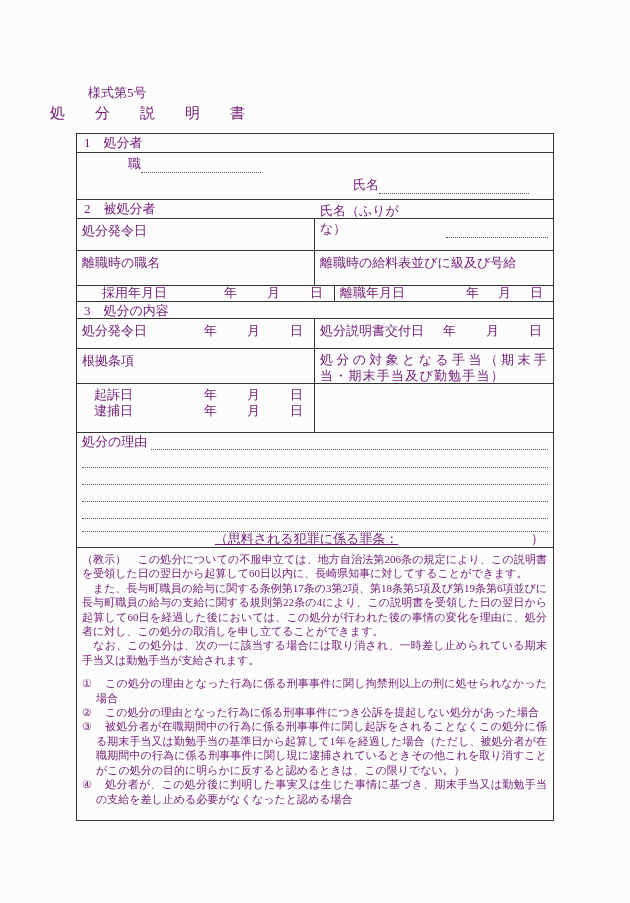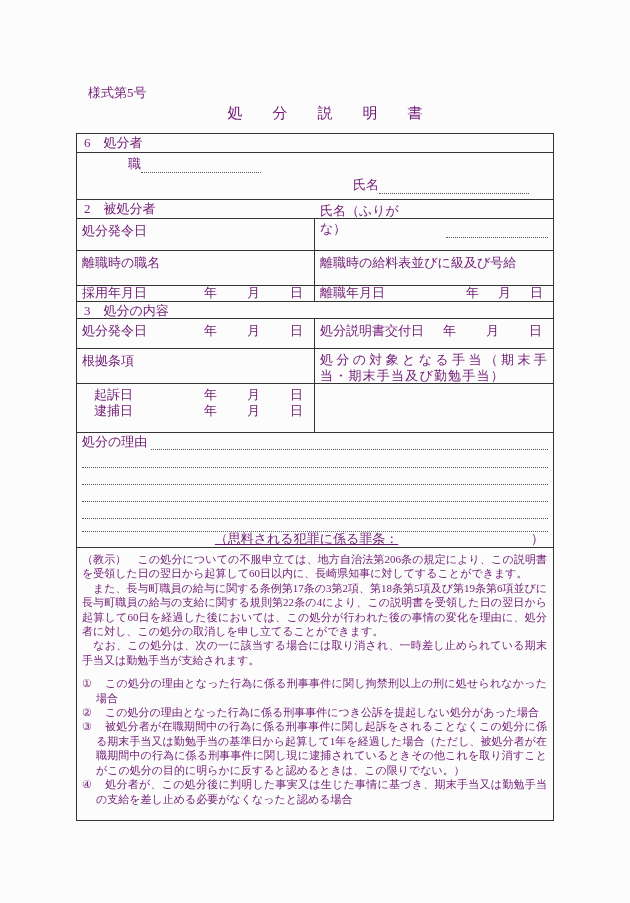--- a/index.html
+++ b/index.html
@@ -6,21 +6,21 @@
   html,body { background:#ffffff; }
   .sheet {
     position:relative; width:630px; height:903px;
     background:#fcfcfc; color:#701a75;
     font-family:"Liberation Serif","DejaVu Serif",serif;
     overflow:hidden;
   }
   .form-number { position:absolute; top:84px; left:88px; font-size:13px; }
   .doc-title {
     position:absolute; top:104px; left:0; right:0;
-    text-align:center; font-size:15px; letter-spacing:30px; text-indent:30px;padding-left:20px;
+    text-align:left; font-size:15px; letter-spacing:30px; text-indent:30px;padding-left:20px;
   }
   .ftable {
     position:absolute; left:76px; top:133px; width:478px;
     border:1px solid #333; font-size:13px;
   }
   .trow { display:flex; }
   .trow + .trow { border-top:1px solid #333; }
   .sec-h { height:18px; padding:2px 0 0 7px; line-height:14px; width:100%; }
   .cell-l { width:238px; border-right:1px solid #333; padding:3px 5px; }
   .cell-r { flex:1; padding:3px 5px; }
@@ -65,21 +65,21 @@
 </head>
 <body>
 
 <div class="sheet">
   <div class="form-number">様式第5号</div>
   <div class="doc-title">処分説明書</div>
 
   <div class="ftable">
 
     <div class="trow">
-      <div class="sec-h">6　処分者</div>
+      <div class="sec-h">1　処分者</div>
     </div>
     <div class="trow">
       <div class="full-cell s1-cell">
         <div class="s1-line1">
           <span>職</span>
           <span class="dotline"></span>
         </div>
         <div class="s1-line2">
           <span>氏名</span>
           <span class="dotline"></span>
@@ -103,21 +103,21 @@
     </div>
     <div class="trow h35">
       <div class="cell-l">
         <span>離職時の職名</span>
       </div>
       <div class="cell-r">
         <span>離職時の給料表並びに級及び号給</span>
       </div>
     </div>
     <div class="trow h16">
-      <div class="cell-l" style="padding-top:1px;">
+      <div class="cell-l" style="padding-top:1px;margin-left:20px;">
         <div class="date-1line">
           <span>採用年月日</span>
           <span class="ymd">
             <span>年</span>
             <span>月</span>
             <span>日</span>
           </span>
         </div>
       </div>
       <div class="cell-r" style="padding-top:1px;">

